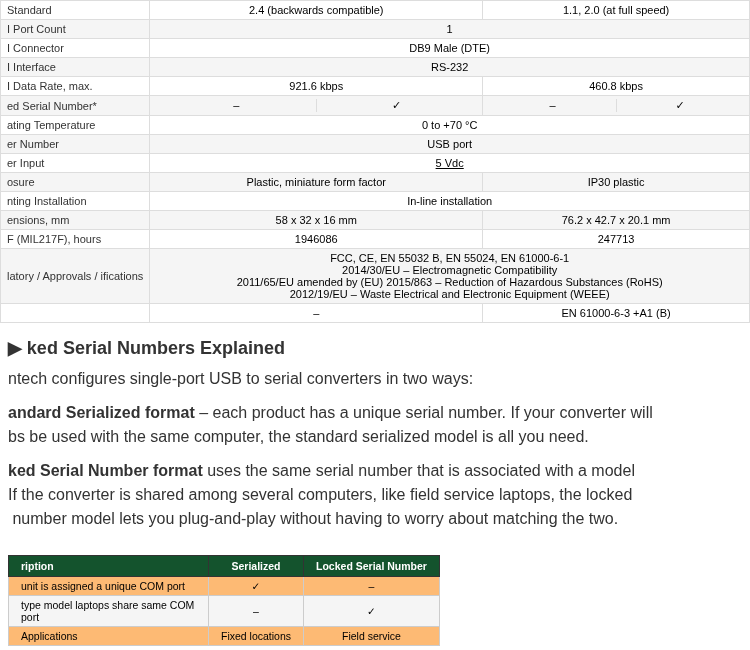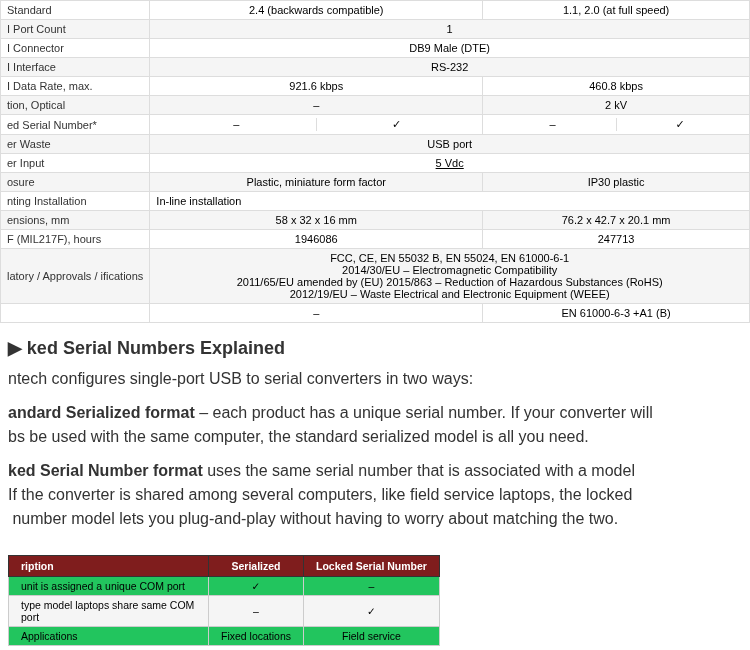--- a/index.html
+++ b/index.html
@@ -75,37 +75,37 @@
     
     .comparison-section {
       padding: 10px 8px;
     }
     .comparison-table {
       border-collapse: collapse;
       margin-top: 6px;
       min-width: 340px;
     }
     .comparison-table th {
-      background: #7f1d1d;
+      background: #14532d;
       color: #fff;
       padding: 4px 12px;
       font-size: 10.5px;
       text-align: center;
       border: 1px solid #333;
     }
     .comparison-table th:first-child {
       text-align: left;
       width: 200px;
     }
     .comparison-table td {
       padding: 3px 12px;
       font-size: 10.5px;
       border: 1px solid #ccc;
       text-align: center;
-      background: #22c55e;
+      background: #fdba74;
     }
     .comparison-table td:first-child {
       text-align: left;
     }
     .comparison-table tr:nth-child(even) td {
       background: #f5f5f5;
     }
 
     
     .footer {
@@ -136,57 +136,56 @@
         <td colspan="2" style="text-align: center; white-space: pre-line;">DB9 Male (DTE)</td>
       </tr>
       <tr>
         <td>I Interface</td>
         <td colspan="2" style="text-align: center; white-space: pre-line;">RS-232</td>
       </tr>
       <tr>
         <td>I Data Rate, max.</td>
         <td style="text-align: center;">921.6 kbps</td>
         <td style="text-align: center;">460.8 kbps</td>
-      </tr>
-      <tr>
-        <td>tion, Optical</td>
-        <td style="text-align: center;">–</td>
-        <td style="text-align: center;">2 kV</td>
       </tr>
       <tr>
         <td>ed Serial Number*</td>
         <td colspan="1">
           <div class="two-col">
             <span>–</span>
             <span>✓</span>
           </div>
         </td>
         <td>
           <div class="two-col">
             <span>–</span>
             <span>✓</span>
           </div>
         </td>
       </tr>
       <tr>
-        <td>er Waste</td>
+        <td>ating Temperature</td>
+        <td colspan="2" style="text-align: center; white-space: pre-line;">0 to +70 °C</td>
+      </tr>
+      <tr>
+        <td>er Number</td>
         <td colspan="2" style="text-align: center; white-space: pre-line;">USB port</td>
       </tr>
       <tr>
         <td>er Input</td>
         <td colspan="2" style="text-align: center; white-space: pre-line; text-decoration: underline;">5 Vdc</td>
       </tr>
       <tr>
         <td>osure</td>
         <td style="text-align: center;">Plastic, miniature form factor</td>
         <td style="text-align: center;">IP30 plastic</td>
       </tr>
       <tr>
         <td>nting Installation</td>
-        <td colspan="2" style="white-space: pre-line;">In-line installation</td>
+        <td colspan="2" style="text-align: center; white-space: pre-line;">In-line installation</td>
       </tr>
       <tr>
         <td>ensions, mm</td>
         <td style="text-align: center;">58 x 32 x 16 mm</td>
         <td style="text-align: center;">76.2 x 42.7 x 20.1 mm</td>
       </tr>
       <tr>
         <td>F (MIL217F), hours</td>
         <td style="text-align: center;">1946086</td>
         <td style="text-align: center;">247713</td>

